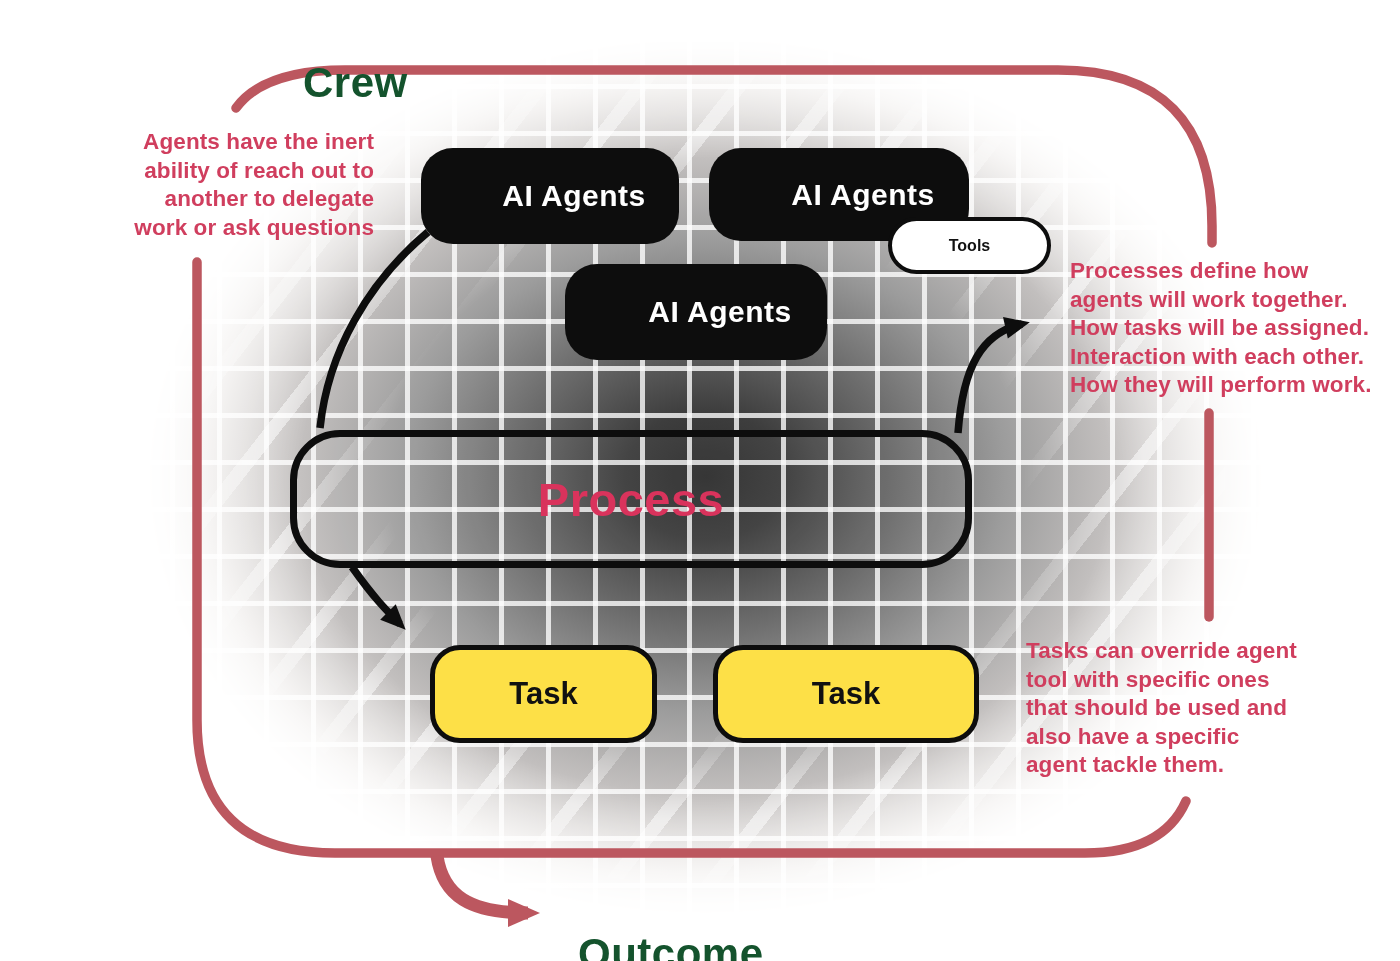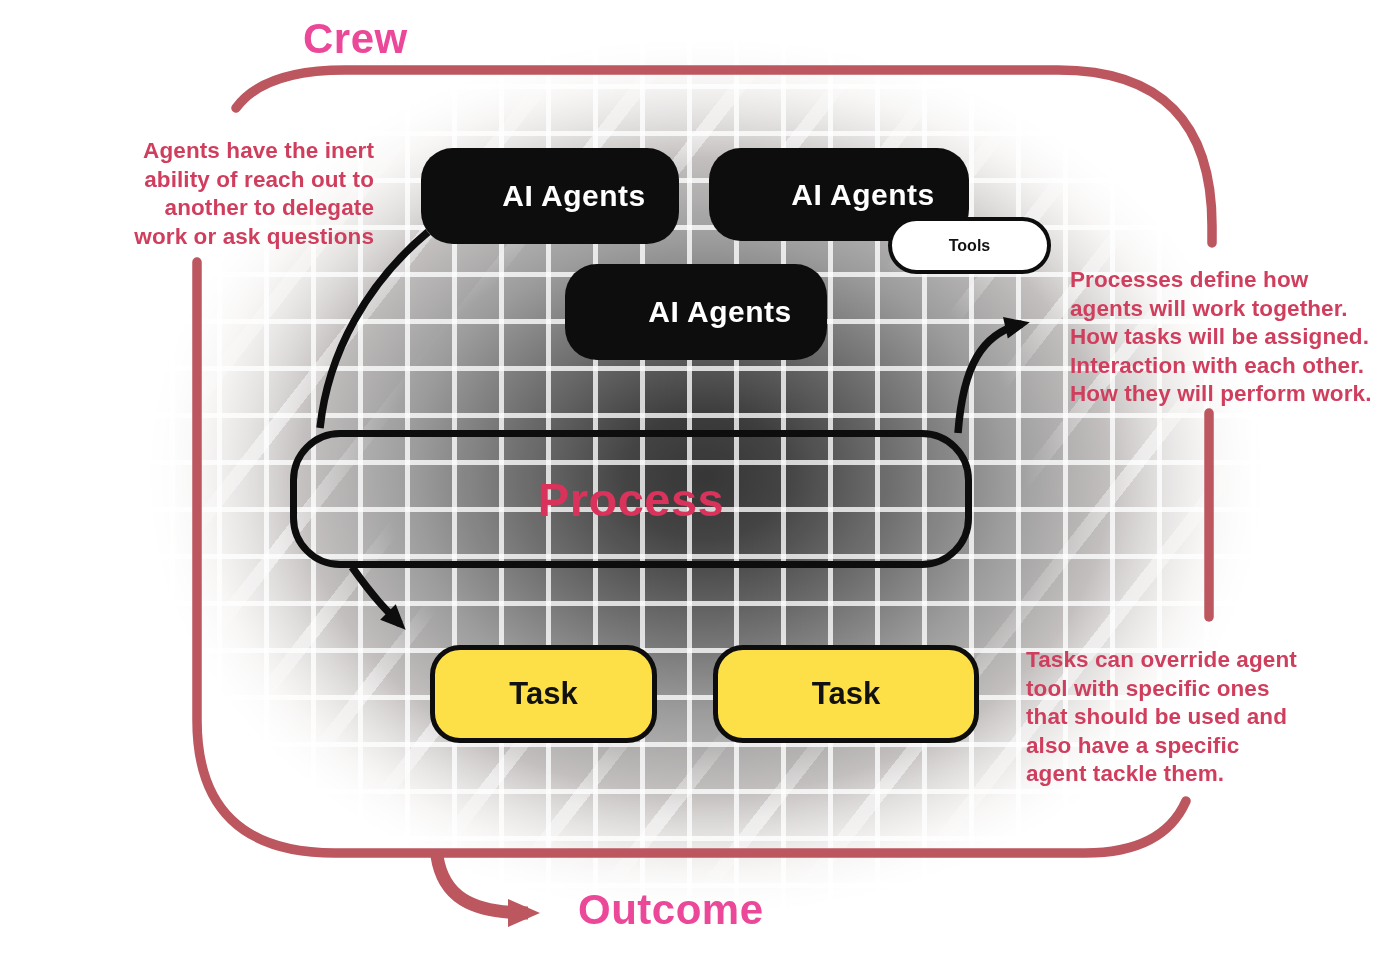--- a/index.html
+++ b/index.html
@@ -42,25 +42,25 @@
                color:#111; font-size:16px; font-weight:700; }
   .process-box { left:290px; top:430px; width:682px; height:138px;
                  border:7px solid #0d0d0d; border-radius:50px; background:rgba(255,255,255,.04); }
   .process-box .lbl { font-size:47px; font-weight:800; letter-spacing:.5px; color:#d9335c; }
   .task-box { background:#fde047; border:5px solid #0d0d0d; border-radius:30px;
               color:#111; font-size:31px; font-weight:700; }
   .task-1 { left:430px; top:645px; width:227px; height:98px; }
   .task-2 { left:713px; top:645px; width:266px; height:98px; }
 
   
-  .headline { position:absolute; z-index:6; color:#ec4899; font-weight:800; font-size:42px; letter-spacing:.5px; }
+  .headline { position:absolute; z-index:6; color:#14532d; font-weight:800; font-size:42px; letter-spacing:.5px;margin-top:44px; }
   .crew-title { left:303px; top:15px; }
   .outcome-title { left:578px; top:886px; }
   .note { position:absolute; z-index:6; color:#d03e5e; font-weight:700;
-          font-size:22.5px; line-height:28.5px; letter-spacing:.1px;margin-top:9px; }
+          font-size:22.5px; line-height:28.5px; letter-spacing:.1px; }
   .note-left  { left:112px; top:128px; width:262px; text-align:right; }
   .note-process { left:1070px; top:257px; width:334px; text-align:left; }
   .note-task  { left:1026px; top:637px; width:310px; text-align:left; }
 </style>
 </head>
 <body>
 
 <div class="stage">
 
   <div class="sphere"></div>

